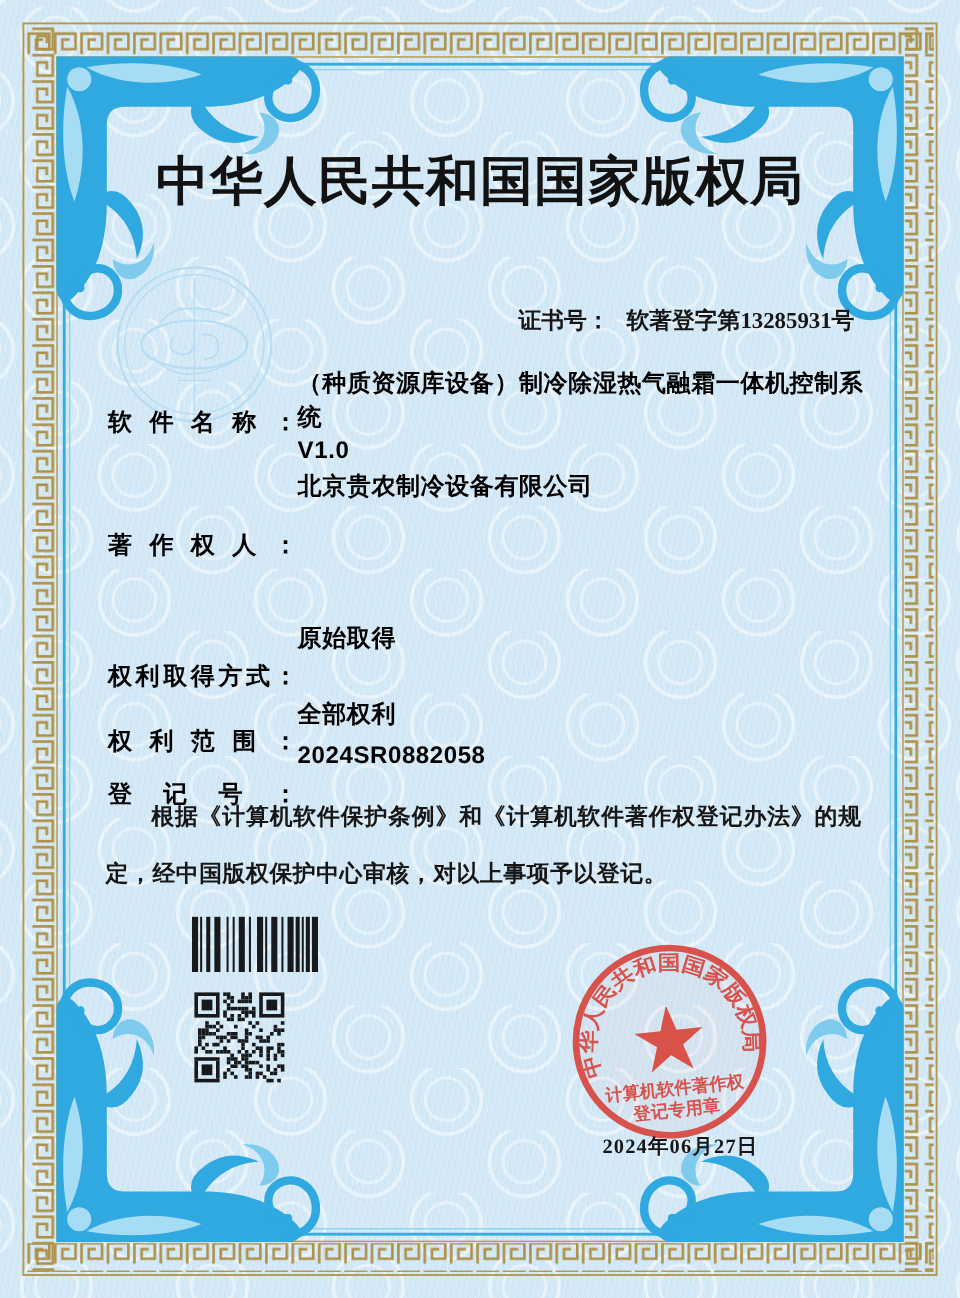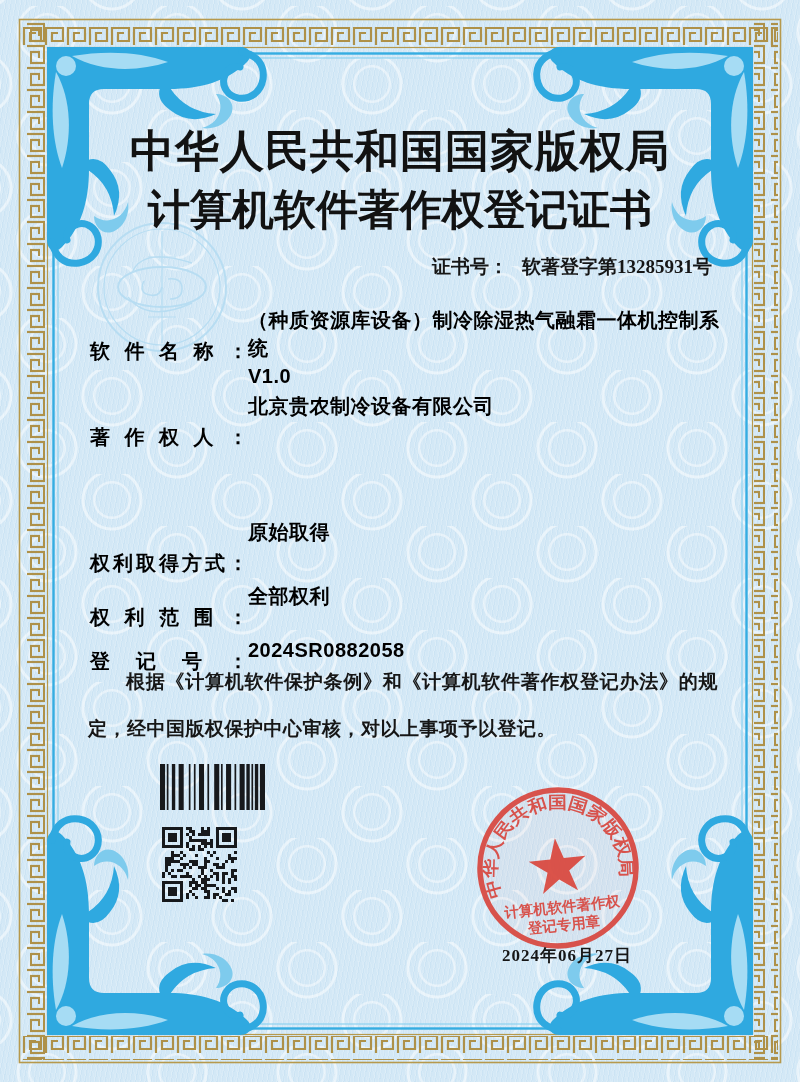--- a/index.html
+++ b/index.html
@@ -306,52 +306,51 @@
       <path id="sealArc" d="M-58,24 A62,62 0 1 1 58,24" fill="none"></path>
       <text class="seal-text" font-size="17">
         <textPath href="#sealArc" startOffset="2" textLength="228" lengthAdjust="spacingAndGlyphs">中华人民共和国国家版权局</textPath>
       </text>
       <text class="seal-text" x="0" y="44" font-size="14.5" text-anchor="middle">计算机软件著作权</text>
       <text class="seal-text" x="0" y="62" font-size="14.5" text-anchor="middle">登记专用章</text>
     </g>
   </svg>
 
   <div id="authority" class="txt title">中华人民共和国国家版权局</div>
-  <div id="cert-title" class="txt title">计算机软件著作权登记证书</div>
 
   <div id="cert-no" class="txt">
     <span class="lbl">证书号：</span><span>软著登字第13285931号</span>
   </div>
 
   <div class="frow" style="top:306px;">
     <span class="flabel">软件名称：</span>
   </div>
   <div class="vcol" style="top:306px;">
     <div>（种质资源库设备）制冷除湿热气融霜一体机控制系</div>
     <div>统</div>
     <div>V1.0</div>
   </div>
 
-  <div class="frow" style="top:392px;">
+  <div class="frow" style="top:409px;">
     <span class="flabel">著作权人：</span>
   </div>
   <div class="vcol" style="top:392px;">北京贵农制冷设备有限公司</div>
 
   <div class="frow" style="top:518px;">
     <span class="flabel">权利取得方式：</span>
   </div>
   <div class="vcol" style="top:518px;">原始取得</div>
 
   <div class="frow" style="top:572px;">
     <span class="flabel">权利范围：</span>
   </div>
   <div class="vcol" style="top:582px;">全部权利</div>
 
   <div class="frow" style="top:616px;">
     <span class="flabel">登记号：</span>
   </div>
-  <div class="vcol" style="top:636px;">2024SR0882058</div>
+  <div class="vcol" style="top:616px;">2024SR0882058</div>
 
   <div id="paragraph" class="txt">根据《计算机软件保护条例》和《计算机软件著作权登记办法》的规定，经中国版权保护中心审核，对以上事项予以登记。</div>
 
   <div id="date" class="txt">2024年06月27日</div>
 
 </div>
 
 </body></html>

